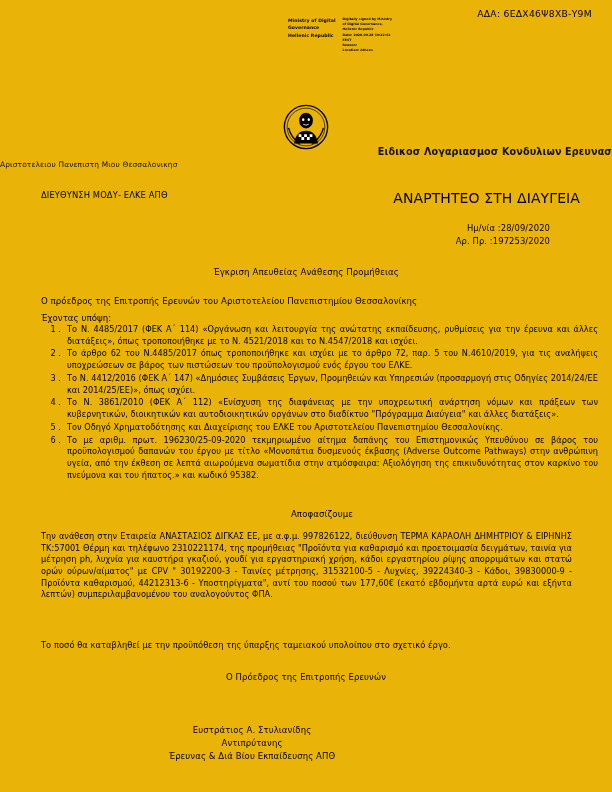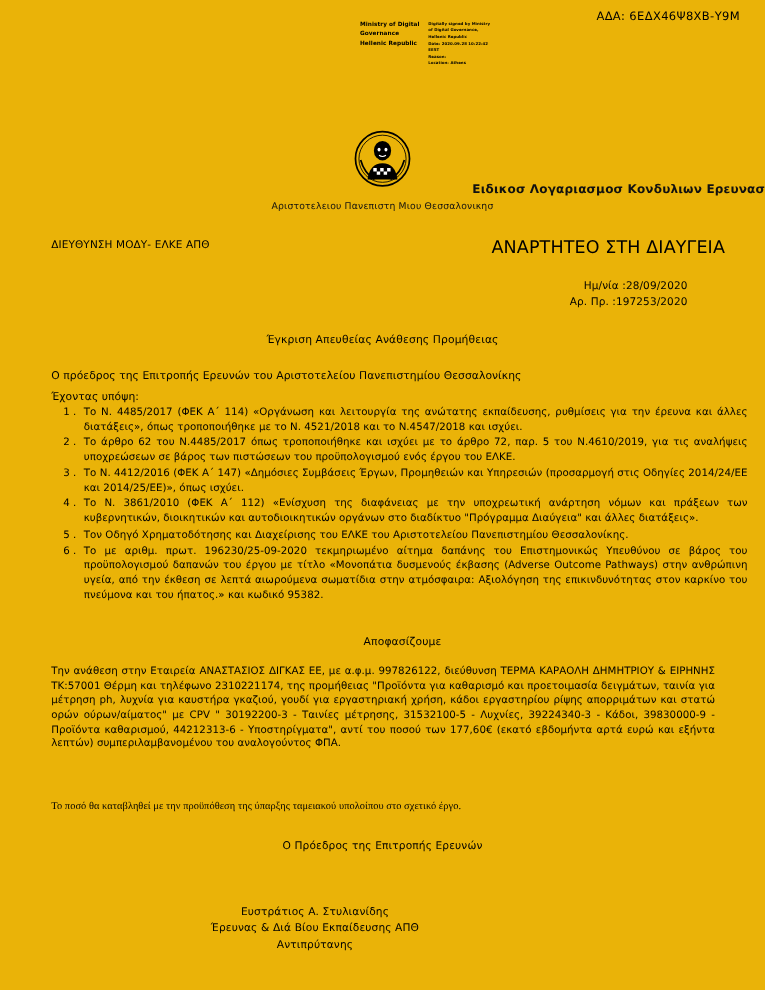--- a/index.html
+++ b/index.html
@@ -80,21 +80,21 @@
     font-size: 9.6px;
     font-weight: bold;
     letter-spacing: 0.15px;
     color: #111;
   }
   .org-sub {
     position: absolute;
     top: 160px;
     left: 0;
     width: 612px;
-    text-align: center;
+    text-align: left;
     font-size: 7.4px;
     letter-spacing: 0.15px;
     color: #111;
   }
 
   
   .hdr-left {
     position: absolute;
     top: 190px;
     left: 41px;
@@ -190,21 +190,20 @@
     letter-spacing: 0.02px;
   }
 
   .payment {
     position: absolute;
     top: 640px;
     left: 41px;
     width: 531px;
     font-size: 8.3px;
     letter-spacing: 0.05px;
-    font-family: Liberation Serif, serif;
   }
 
   .president {
     position: absolute;
     top: 672px;
     left: 0;
     width: 612px;
     text-align: center;
     font-size: 8.5px;
     letter-spacing: 0.1px;
@@ -304,17 +303,17 @@
     </li>
   </ol>
 
   <div class="decide">Αποφασίζουμε</div>
   <div class="award">Την ανάθεση στην Εταιρεία ΑΝΑΣΤΑΣΙΟΣ ΔΙΓΚΑΣ ΕΕ, με α.φ.μ. 997826122, διεύθυνση ΤΕΡΜΑ ΚΑΡΑΟΛΗ ΔΗΜΗΤΡΙΟΥ &amp; ΕΙΡΗΝΗΣ ΤΚ:57001 Θέρμη και τηλέφωνο 2310221174, της προμήθειας "Προϊόντα για καθαρισμό και προετοιμασία δειγμάτων, ταινία για μέτρηση ph, λυχνία για καυστήρα γκαζιού, γουδί για εργαστηριακή χρήση, κάδοι εργαστηρίου ρίψης απορριμάτων και στατώ   ορών ούρων/αίματος"  με CPV " 30192200-3 - Ταινίες μέτρησης, 31532100-5 - Λυχνίες, 39224340-3 - Κάδοι, 39830000-9 - Προϊόντα καθαρισμού, 44212313-6 - Υποστηρίγματα", αντί του ποσού των 177,60€ (εκατό εβδομήντα αρτά ευρώ και εξήντα λεπτών) συμπεριλαμβανομένου του αναλογούντος ΦΠΑ.</div>
   <div class="payment">Το ποσό θα καταβληθεί με την προϋπόθεση της ύπαρξης ταμειακού υπολοίπου στο σχετικό έργο.</div>
   <div class="president">Ο Πρόεδρος της Επιτροπής Ερευνών</div>
 
   <div class="signer">
     <div>Ευστράτιος Α. Στυλιανίδης</div>
+    <div>Αντιπρύτανης</div>
     <div>Έρευνας &amp; Διά Βίου Εκπαίδευσης ΑΠΘ</div>
-    <div>Αντιπρύτανης</div>
   </div>
 
 </div>
 
 </body></html>

